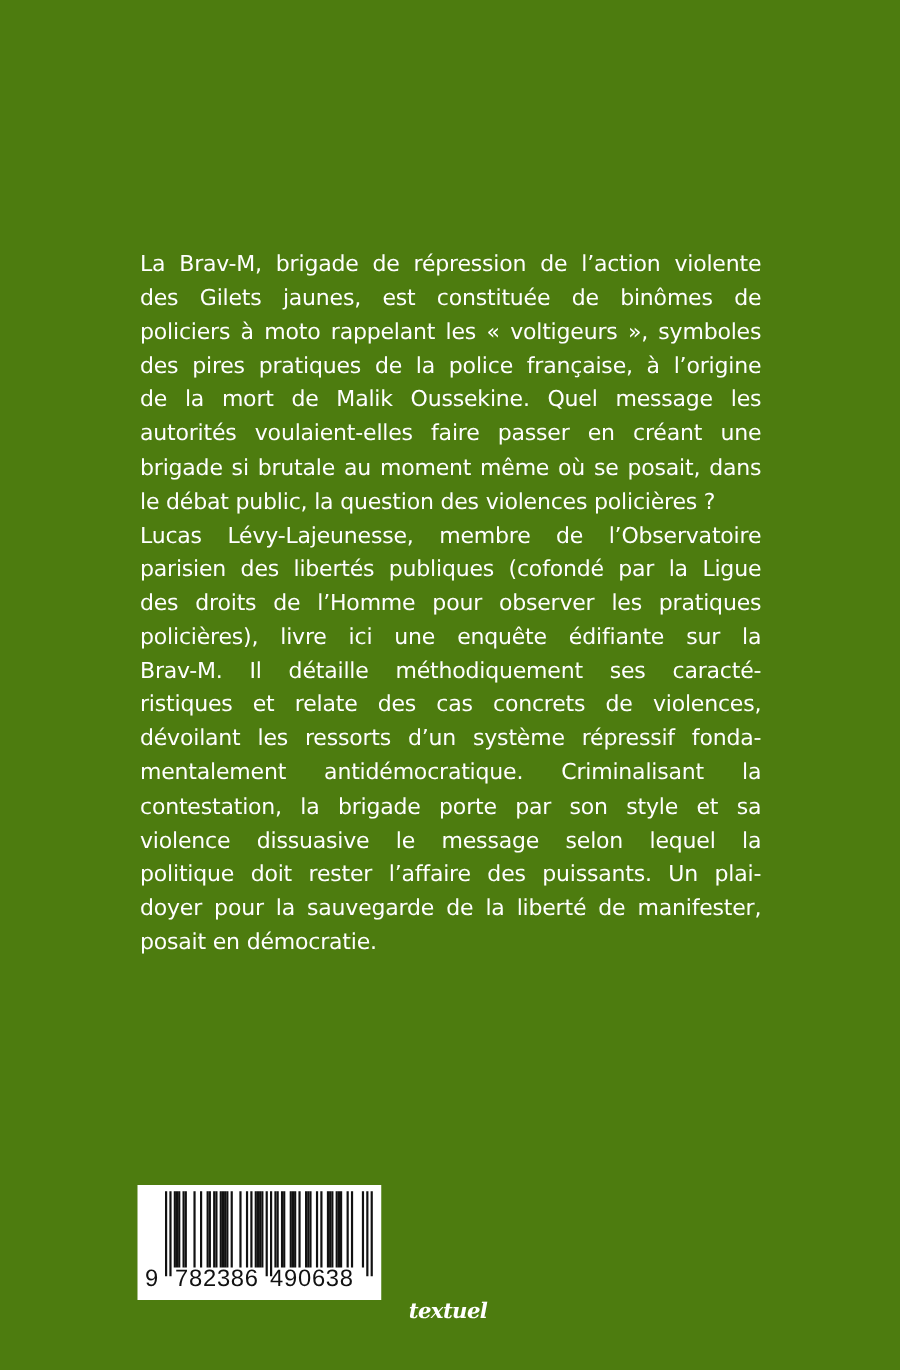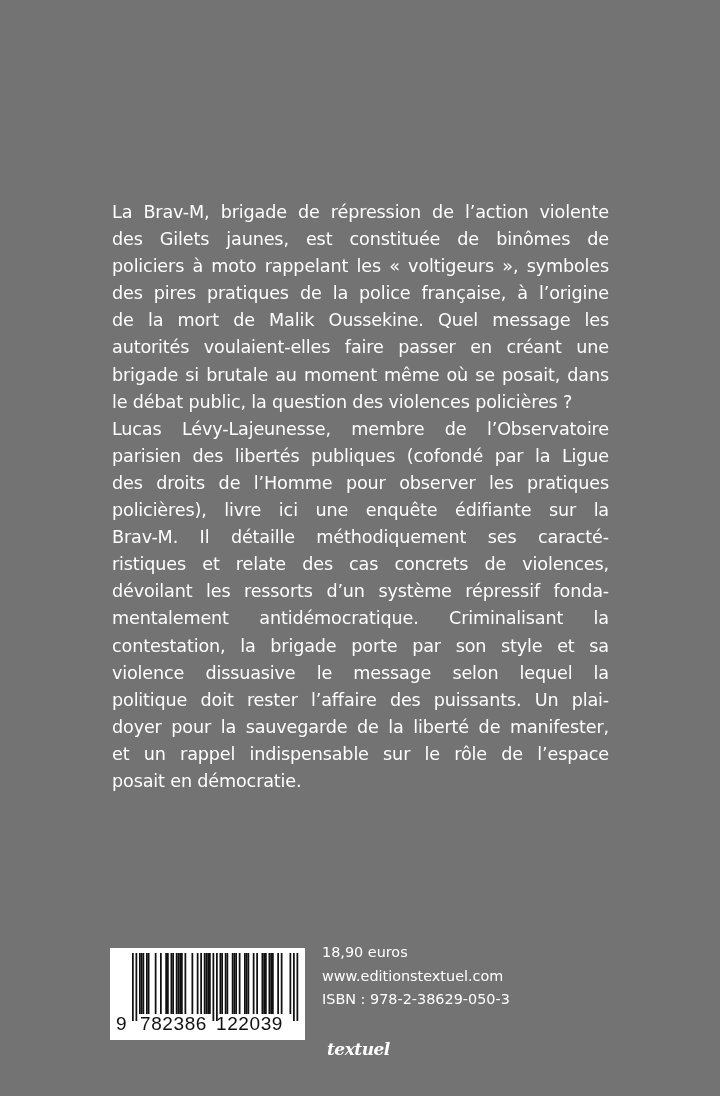--- a/index.html
+++ b/index.html
@@ -12,21 +12,21 @@
       background: #F15F25;
       position: relative;
       overflow: hidden;
       font-family: "DejaVu Sans", sans-serif;
       color: #ffffff;
     }
     .cover {
       position: absolute;
       left: 0; top: 0;
       width: 720px; height: 1096px;
-      background: #737373;
+      background: #4d7c0f;
     }
     .blurb {
       position: absolute;
       left: 112px;
       top: 199px;
       width: 497px;
       font-size: 17.6px;
       line-height: 27.1px;
       letter-spacing: -0.15px;
       color: #ffffff;
@@ -110,21 +110,20 @@
     <span class="line">des droits de l’Homme pour observer les pratiques</span>
     <span class="line">policières), livre ici une enquête édifiante sur la</span>
     <span class="line">Brav-M. Il détaille méthodiquement ses caracté-</span>
     <span class="line">ristiques et relate des cas concrets de violences,</span>
     <span class="line">dévoilant les ressorts d’un système répressif fonda-</span>
     <span class="line">mentalement antidémocratique. Criminalisant la</span>
     <span class="line">contestation, la brigade porte par son style et sa</span>
     <span class="line">violence dissuasive le message selon lequel la</span>
     <span class="line">politique doit rester l’affaire des puissants. Un plai-</span>
     <span class="line">doyer pour la sauvegarde de la liberté de manifester,</span>
-    <span class="line">et un rappel indispensable sur le rôle de l’espace</span>
     <span class="line last">posait en démocratie.</span>
   </div>
 
   <div class="barcode-box">
     <svg id="barcode-svg" width="195" height="92" viewBox="0 0 195 92">
         <rect x="22.00" y="5" width="1.75" height="68" fill="#111111"></rect>
         <rect x="25.50" y="5" width="1.75" height="68" fill="#111111"></rect>
         <rect x="29.00" y="5" width="1.75" height="61" fill="#111111"></rect>
         <rect x="30.75" y="5" width="1.75" height="61" fill="#111111"></rect>
         <rect x="32.50" y="5" width="1.75" height="61" fill="#111111"></rect>
@@ -171,24 +170,19 @@
         <rect x="162.00" y="5" width="1.75" height="61" fill="#111111"></rect>
         <rect x="167.25" y="5" width="1.75" height="61" fill="#111111"></rect>
         <rect x="170.75" y="5" width="1.75" height="61" fill="#111111"></rect>
         <rect x="179.50" y="5" width="1.75" height="61" fill="#111111"></rect>
         <rect x="183.00" y="5" width="1.75" height="68" fill="#111111"></rect>
         <rect x="186.50" y="5" width="1.75" height="68" fill="#111111"></rect>
       </svg>
     <div class="barcode-digits">
       <span style="left:6px;">9</span>
       <span style="left:30px;">782386</span>
-      <span style="left:106px;">122039</span>
+      <span style="left:106px;">490638</span>
     </div>
   </div>
 
-  <div class="info">
-    <div>18,90 euros</div>
-    <div>www.editionstextuel.com</div>
-    <div>ISBN : 978-2-38629-050-3</div>
-  </div>
 
   <div class="logo">textuel</div>
 </div>
 
 </body></html>

